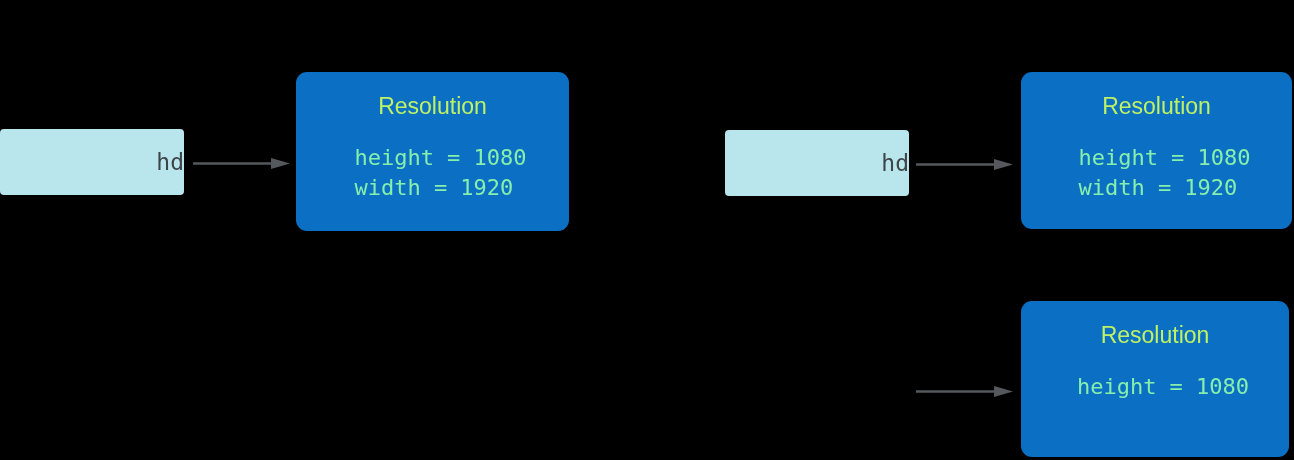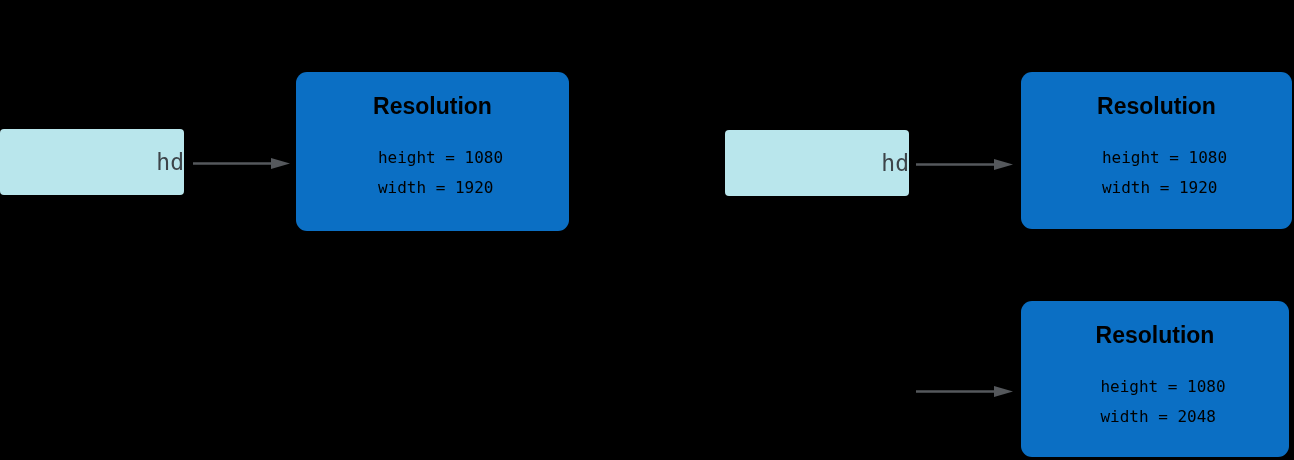--- a/index.html
+++ b/index.html
@@ -31,35 +31,35 @@
   .object-box {
     position: absolute;
     background: #0b6fc4;
     border-radius: 11px;
     box-sizing: border-box;
     padding-top: 20px;
     text-align: center;
   }
   .obj-title {
     font-family: "Liberation Sans", sans-serif;
-    font-weight: 700;
+    font-weight: 400;
     font-size: 23px;
     line-height: 28px;
-    color: #000000;
+    color: #bef264;
   }
   .obj-code {
     display: table;
     margin: 23px auto 0 auto;
     text-align: left;
   }
   .obj-code div {
     font-family: "DejaVu Sans Mono", monospace;
-    font-size: 16px;
+    font-size: 22px;
     line-height: 30px;
-    color: #000000;
+    color: #86efac;
     white-space: pre;
     margin-left: 16px;
   }
   .arrow {
     position: absolute;
   }
 </style>
 </head>
 <body>
 
@@ -102,17 +102,16 @@
 
   <svg class="arrow" style="left:916px; top:383px;" width="98" height="17" viewBox="0 0 98 17">
     <line x1="0" y1="8.5" x2="80" y2="8.5" stroke="#55585c" stroke-width="2.5"></line>
     <polygon points="78,3 97,8.5 78,14" fill="#55585c"></polygon>
   </svg>
 
   <div class="object-box" style="left:1021px; top:301px; width:268px; height:156px;">
     <div class="obj-title">Resolution</div>
     <div class="obj-code">
       <div>height = 1080</div>
-      <div>width = 2048</div>
     </div>
   </div>
 
 </div>
 
 </body></html>

